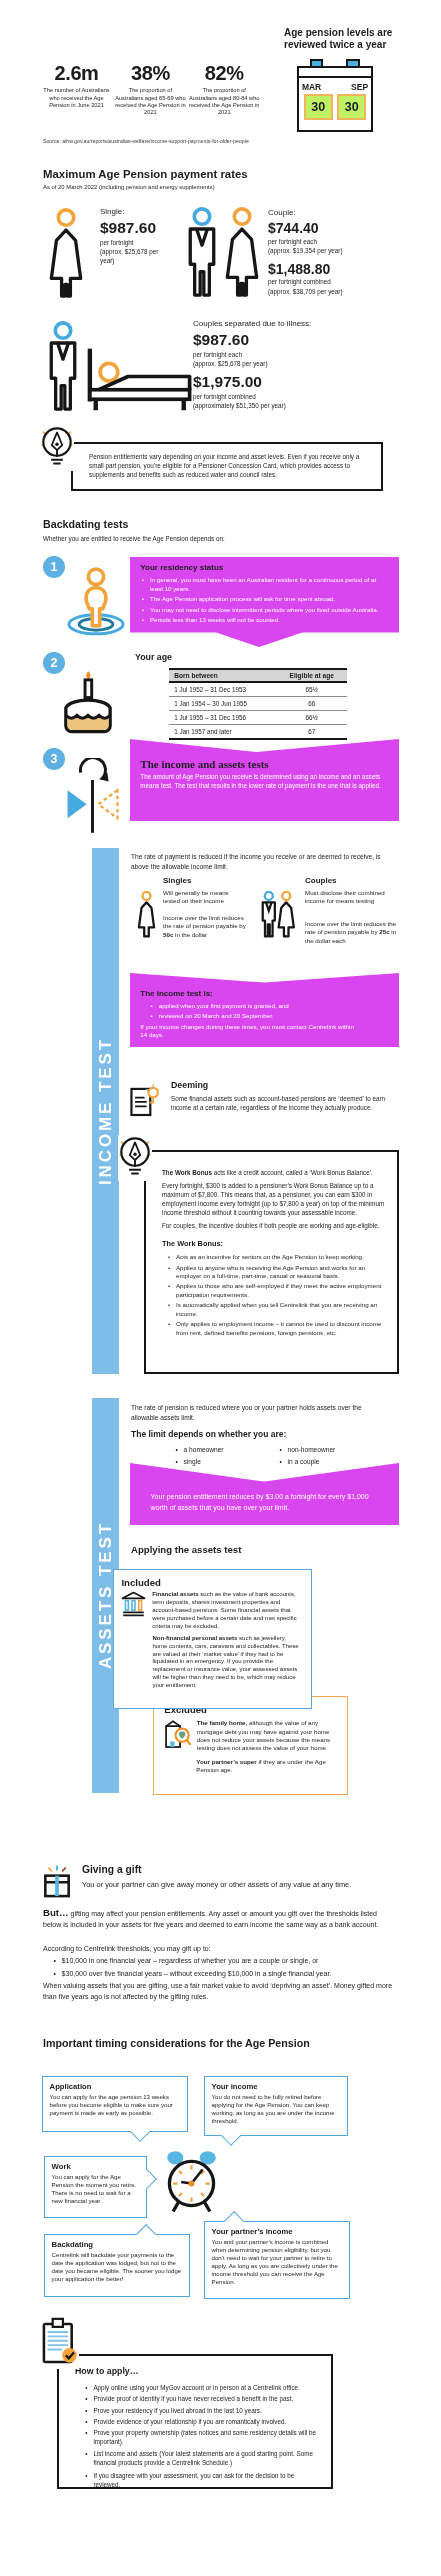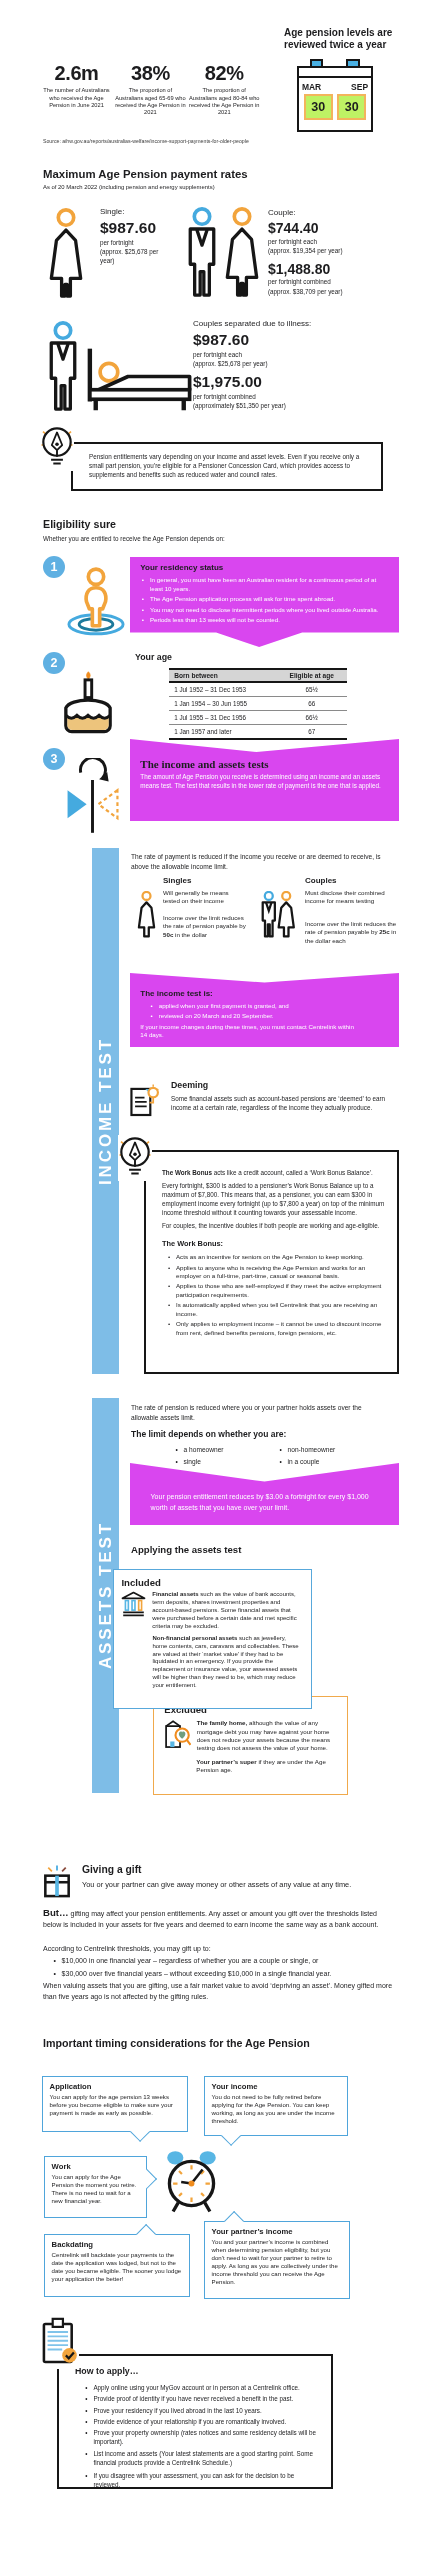--- a/index.html
+++ b/index.html
@@ -165,21 +165,21 @@
   <span class="abs" style="left:40px;top:425px;background:#fff;">
     <svg width="34" height="43" viewBox="0 0 46 58">
       <path d="M4 9 l5 4 M42 9 l-5 4 M2 27 l6 0 M44 27 l-6 0" stroke="#f2a43c" stroke-width="2.2"></path>
       <circle cx="23" cy="23" r="18.5" fill="#fff" stroke="#161616" stroke-width="3"></circle>
       <path d="M23 10 L30 27 L23 34 L16 27 Z" fill="#fff" stroke="#161616" stroke-width="2.4" stroke-linejoin="round"></path>
       <circle cx="23" cy="26" r="2.4" fill="#161616"></circle>
       <path d="M23 34 V43 M15 47 h16 M18 52 h10" stroke="#161616" stroke-width="2.6"></path>
     </svg>
   </span>
 
-  <div class="abs b t14" style="left:43px;top:518px;">Eligibility sure</div>
+  <div class="abs b t14" style="left:43px;top:518px;">Backdating tests</div>
   <div class="abs t85" style="left:43px;top:534px;">Whether you are entitled to receive the Age Pension depends on:</div>
 
   <div class="abs badge" style="left:43px;top:556px;">
     <span>1</span>
   </div>
   <span class="abs" style="left:66px;top:567px;">
     <svg width="60" height="70" viewBox="0 0 82 95">
       <ellipse cx="41" cy="78" rx="37" ry="13" fill="none" stroke="#45aadf" stroke-width="4"></ellipse>
       <ellipse cx="41" cy="78" rx="23" ry="8" fill="none" stroke="#1d7a9c" stroke-width="4"></ellipse>
       <circle cx="41" cy="13" r="10.5" fill="#fff" stroke="#f2a43c" stroke-width="5"></circle>

